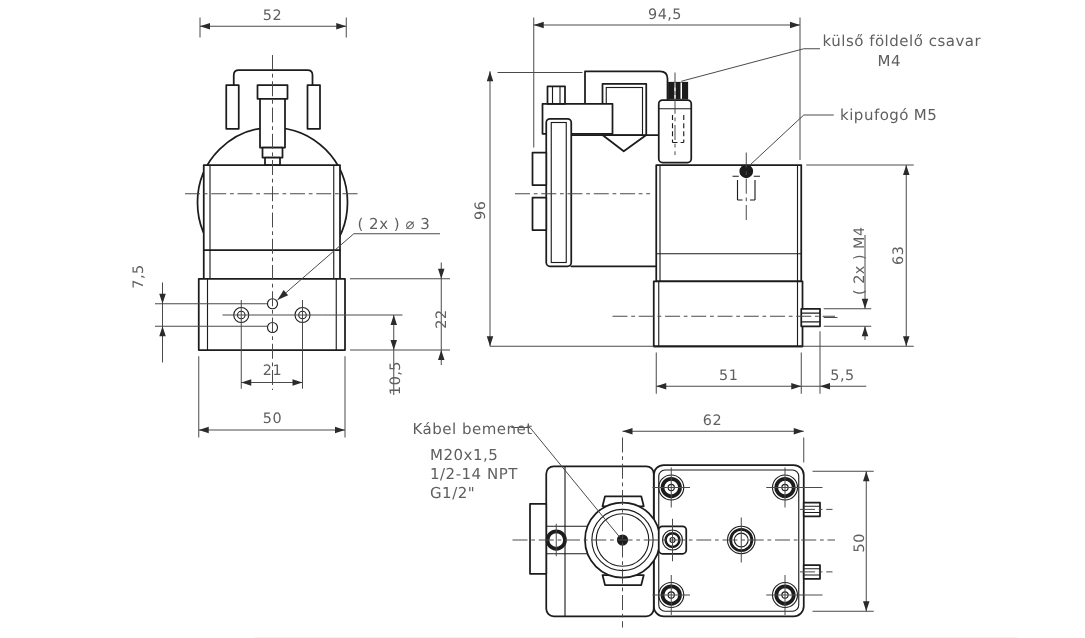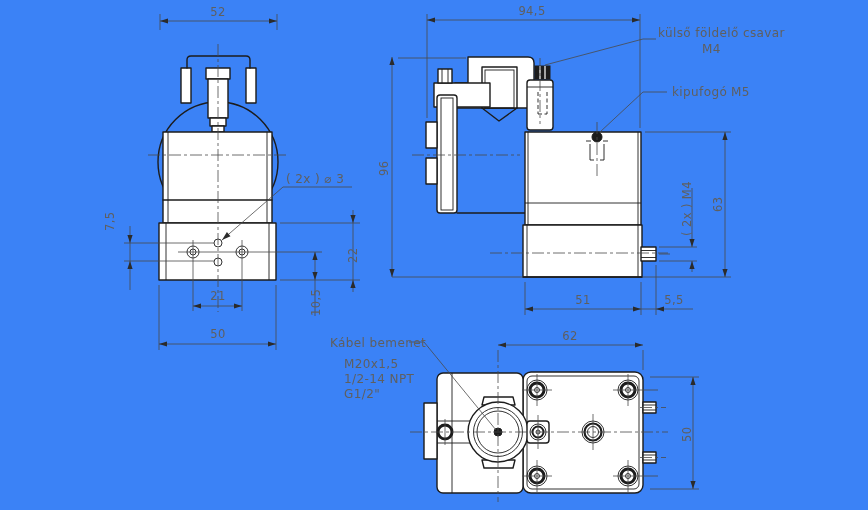--- a/index.html
+++ b/index.html
@@ -1,17 +1,17 @@
 <!DOCTYPE html>
 <html><head>
 <meta charset="utf-8">
 <style>
   html,body{margin:0;padding:0;background:#e8e8e8;}
   .canvas{
-    position:relative;width:868px;height:510px;background:#3b82f6;
+    position:relative;width:868px;height:510px;background:#ffffff;
     font-family:"DejaVu Sans", sans-serif;overflow:hidden;
   }
   svg{display:block;}
   .obj{stroke:#1c1c1c;stroke-width:1.4;fill:none;stroke-linecap:round;stroke-linejoin:round;}
   .objf{stroke:#1c1c1c;stroke-width:1.4;fill:#ffffff;stroke-linejoin:round;}
   .thin{stroke:#1c1c1c;stroke-width:0.9;fill:none;}
   .dim{stroke:#4a4a4a;stroke-width:0.8;fill:none;}
   .cl{stroke:#4a4a4a;stroke-width:0.8;fill:none;stroke-dasharray:12 3 3 3;}
   .dash{stroke:#1c1c1c;stroke-width:0.9;fill:none;stroke-dasharray:4 2.5;}
   .arr{fill:#2b2b2b;stroke:none;}

